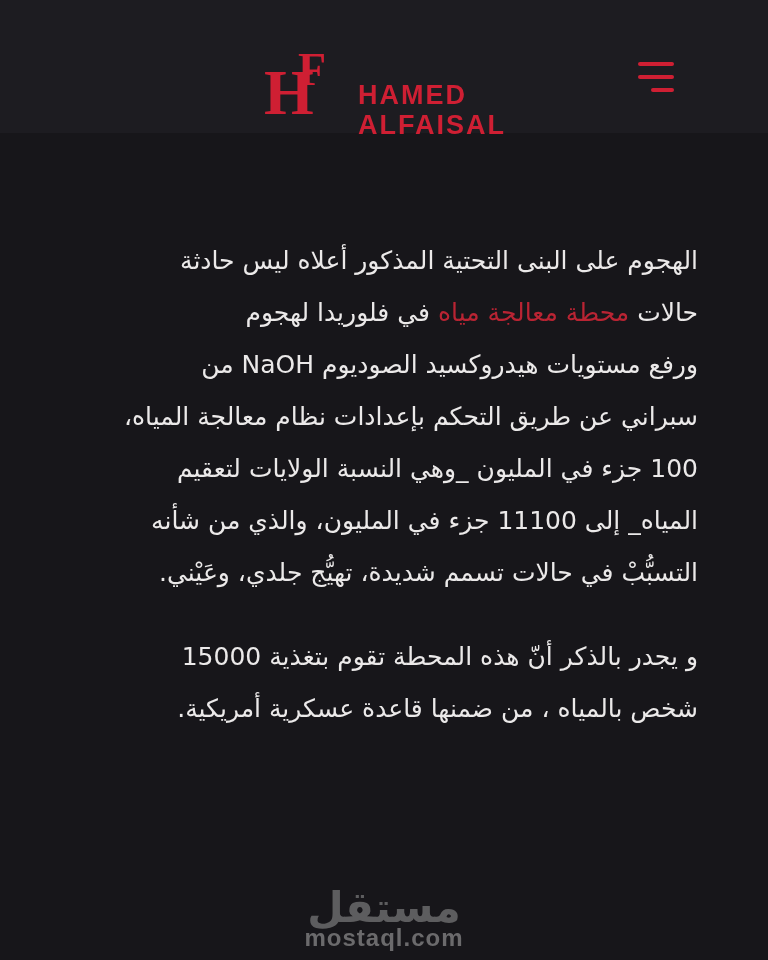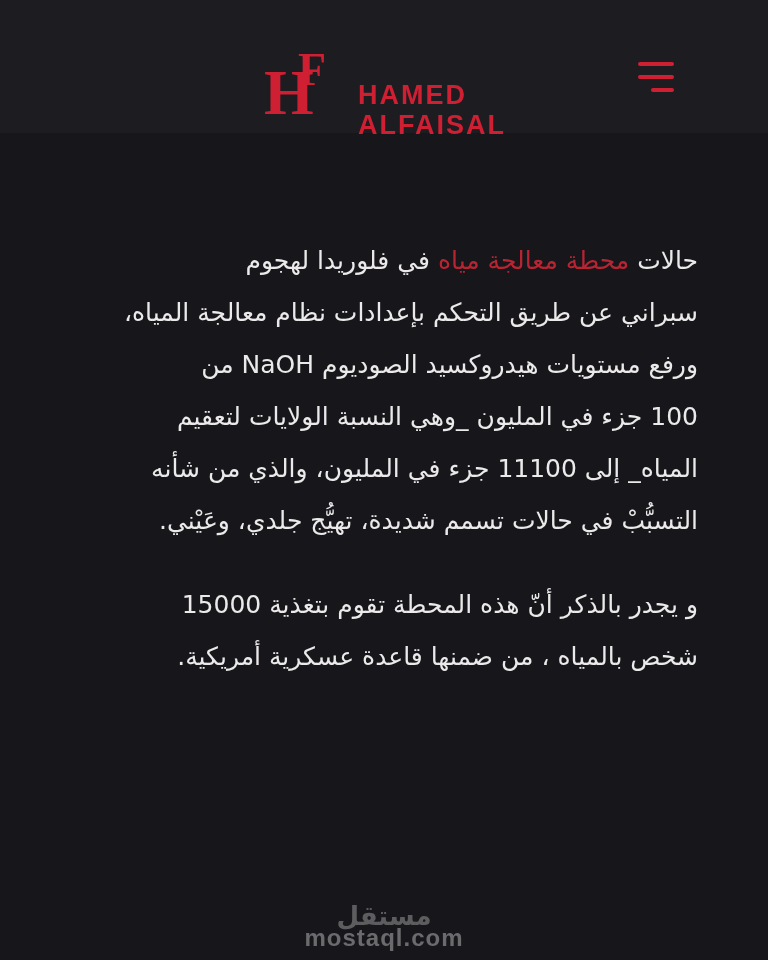--- a/index.html
+++ b/index.html
@@ -97,21 +97,21 @@
   .watermark{
     position:absolute;
     left:0;right:0;bottom:8px;
     text-align:center;
     pointer-events:none;
     opacity:.6;
   }
   .wm-logo{
     display:block;
     direction:rtl;
-    font-size:26px;
+    font-size:42px;
     font-weight:700;
     line-height:1;
     color:#8d8d8d;
     margin-bottom:-5px;
   }
   .wm-site{
     display:block;
     font-family:"Liberation Sans","DejaVu Sans",sans-serif;
     font-size:24px;
     font-weight:700;
@@ -138,23 +138,24 @@
     <button class="menu-btn" aria-label="menu">
       <span class="bar"></span>
       <span class="bar"></span>
       <span class="bar short"></span>
     </button>
   </header>
 
   <main class="content">
     <div class="article-body" id="article-body">
         <p class="para">
+          <span class="line"><span class="">الهجوم على البنى التحتية المذكور أعلاه ليس حادثة</span></span>
           <span class="line"><span class="">حالات </span><span class="red">محطة معالجة مياه</span><span class=""> في فلوريدا لهجوم</span></span>
+          <span class="line"><span class="">ورفع مستويات هيدروكسيد الصوديوم NaOH من</span></span>
           <span class="line"><span class="">سبراني عن طريق التحكم بإعدادات نظام معالجة المياه،</span></span>
-          <span class="line"><span class="">ورفع مستويات هيدروكسيد الصوديوم NaOH من</span></span>
           <span class="line"><span class="">100 جزء في المليون _وهي النسبة الولايات لتعقيم</span></span>
           <span class="line"><span class="">المياه_ إلى 11100 جزء في المليون، والذي من شأنه</span></span>
           <span class="line"><span class="">التسبُّبْ في حالات تسمم شديدة، تهيُّج جلدي، وعَيْني.</span></span>
         </p>
         <p class="para">
           <span class="line"><span class="">و يجدر بالذكر أنّ هذه المحطة تقوم بتغذية 15000</span></span>
           <span class="line"><span class="">شخص بالمياه ، من ضمنها قاعدة عسكرية أمريكية.</span></span>
         </p>
       </div>
   </main>

